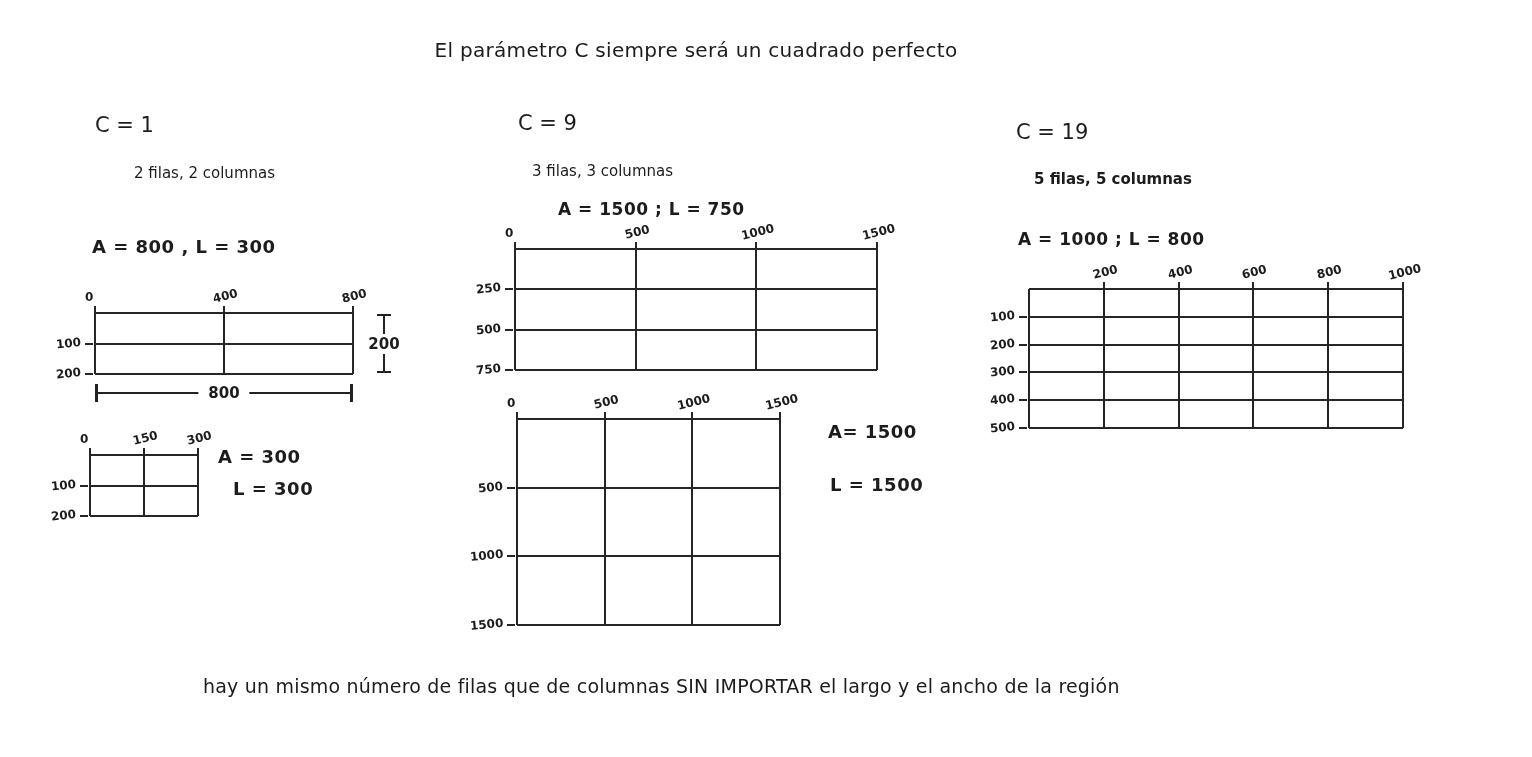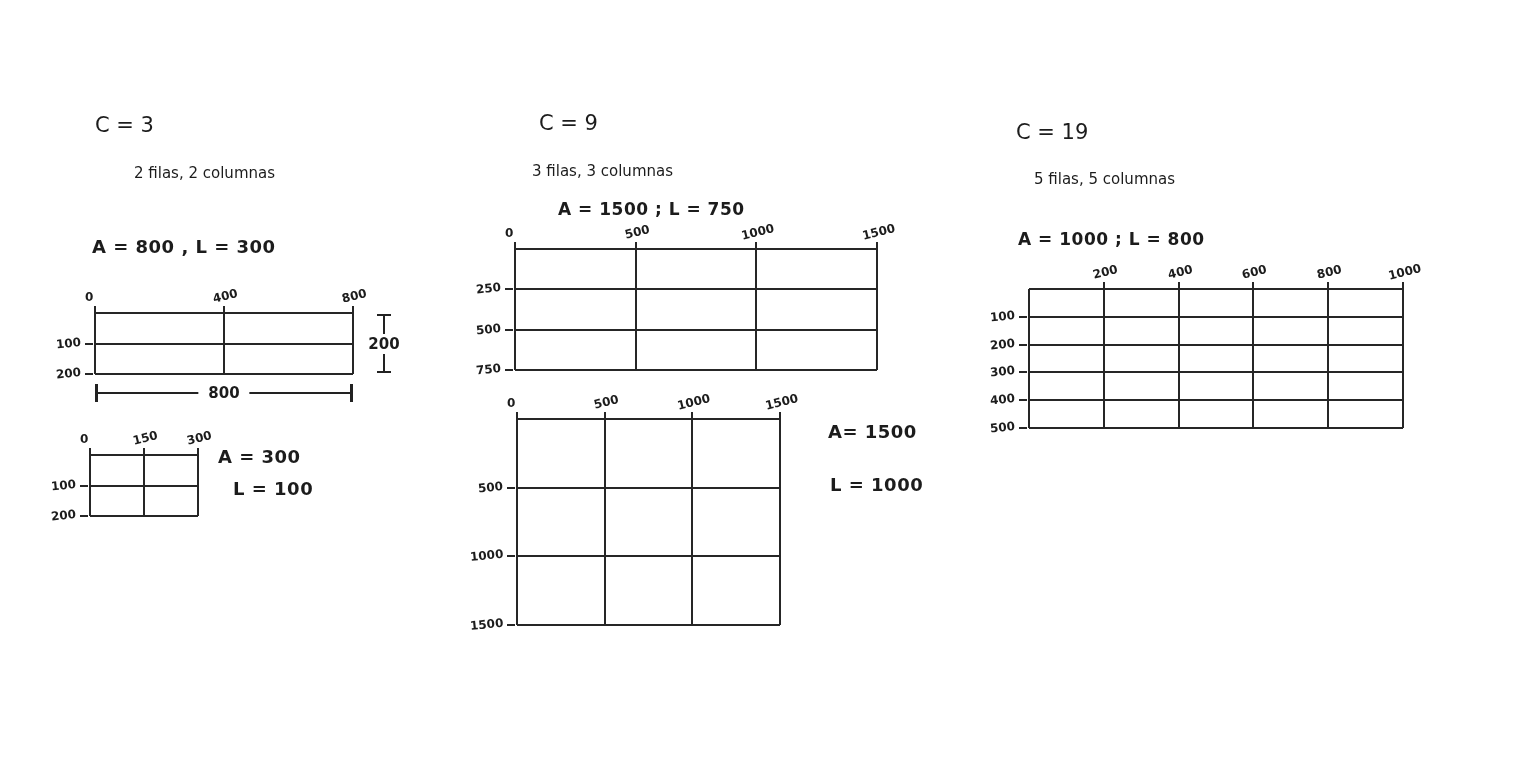--- a/index.html
+++ b/index.html
@@ -16,26 +16,26 @@
 
   
   .title    { left: 0; top: 38px; width: 1392px; text-align: center; font-size: 20px; letter-spacing: .3px; }
   .c-label  { font-size: 21px; }
   .sub      { font-size: 15px; text-align: right; }
   .params   { font-size: 17px; font-weight: bold; letter-spacing: .5px; }
   .note     { font-size: 18px; font-weight: bold; letter-spacing: .5px; }
   .footer   { font-size: 19px; letter-spacing: .2px; }
 
   #c4-label  { left: 95px;   top: 113px; }
-  #c9-label  { left: 518px;  top: 111px; margin-left: 21px; }
+  #c9-label  { left: 518px;  top: 111px; }
   #c25-label { left: 1016px; top: 120px; }
 
   #c4-sub  { left: 134px;  top: 164px; }
   #c9-sub  { left: 532px;  top: 162px; }
-  #c25-sub { left: 1034px; top: 170px; }
+  #c25-sub { left: 1034px; top: 170px; font-weight: bold; }
 
   #c4-params  { left: 92px;   top: 236px; font-size: 18px; }
   #c9-params  { left: 558px;  top: 199px; }
   #c25-params { left: 1018px; top: 229px; }
 
   #note-a300  { left: 218px; top: 446px; }
   #note-l200  { left: 233px; top: 478px; }
   #note-a1500 { left: 828px; top: 421px; }
   #note-l1500 { left: 830px; top: 474px; }
 
@@ -73,22 +73,23 @@
                 display: flex; flex-direction: column; align-items: center; }
   .dim-cap    { width: 14px; height: 2px; background: #222; flex: 0 0 auto; }
   .dim-stem   { width: 2px; flex: 1 1 auto; background: #222; }
   .dim-rlabel { font-size: 15px; font-weight: bold; padding: 1px 0; flex: 0 0 auto; }
 </style>
 </head>
 <body>
 
 <div class="canvas">
 
-
-  <div class="abs c-label" id="c4-label">C = 3</div>
+  <div class="abs title">El parámetro C siempre será un cuadrado perfecto</div>
+
+  <div class="abs c-label" id="c4-label">C = 1</div>
   <div class="abs sub" id="c4-sub">2 filas, 2 columnas</div>
   <div class="abs params" id="c4-params">A = 800 ,   L = 300</div>
   <div class="grid" id="grid0">
       <div class="vline" style="left: 0%;"></div>
       <div class="vline" style="left: 50%;"></div>
       <div class="vline" style="left: 100%;"></div>
       <div class="hline" style="top: 0%;"></div>
       <div class="hline" style="top: 50%;"></div>
       <div class="hline" style="top: 100%;"></div>
       <div class="ticktop" style="left: 0%;"></div>
@@ -127,21 +128,21 @@
       <div class="ticktop" style="left: 50%;"></div>
       <div class="tlabel" style="left: 50%; transform: translate(-45%, -115%) rotate(-14deg);">150</div>
       <div class="ticktop" style="left: 100%;"></div>
       <div class="tlabel" style="left: 100%; transform: translate(-45%, -115%) rotate(-14deg);">300</div>
       <div class="tickleft" style="top: 50%;"></div>
       <div class="llabel" style="top: 50%;">100</div>
       <div class="tickleft" style="top: 100%;"></div>
       <div class="llabel" style="top: 100%;">200</div>
     </div>
   <div class="abs note" id="note-a300">A = 300</div>
-  <div class="abs note" id="note-l200">L = 100</div>
+  <div class="abs note" id="note-l200">L = 300</div>
 
   <div class="abs c-label" id="c9-label">C = 9</div>
   <div class="abs sub" id="c9-sub">3 filas, 3 columnas</div>
   <div class="abs params" id="c9-params">A = 1500 ;   L = 750</div>
   <div class="grid" id="grid2">
       <div class="vline" style="left: 0%;"></div>
       <div class="vline" style="left: 33.3333%;"></div>
       <div class="vline" style="left: 66.6667%;"></div>
       <div class="vline" style="left: 100%;"></div>
       <div class="hline" style="top: 0%;"></div>
@@ -181,21 +182,21 @@
       <div class="ticktop" style="left: 100%;"></div>
       <div class="tlabel" style="left: 100%; transform: translate(-45%, -115%) rotate(-14deg);">1500</div>
       <div class="tickleft" style="top: 33.3333%;"></div>
       <div class="llabel" style="top: 33.3333%;">500</div>
       <div class="tickleft" style="top: 66.6667%;"></div>
       <div class="llabel" style="top: 66.6667%;">1000</div>
       <div class="tickleft" style="top: 100%;"></div>
       <div class="llabel" style="top: 100%;">1500</div>
     </div>
   <div class="abs note" id="note-a1500">A= 1500</div>
-  <div class="abs note" id="note-l1500">L = 1000</div>
+  <div class="abs note" id="note-l1500">L = 1500</div>
 
   <div class="abs c-label" id="c25-label">C = 19</div>
   <div class="abs sub" id="c25-sub">5 filas, 5 columnas</div>
   <div class="abs params" id="c25-params">A = 1000  ;   L = 800</div>
   <div class="grid" id="grid4">
       <div class="vline" style="left: 0%;"></div>
       <div class="vline" style="left: 20%;"></div>
       <div class="vline" style="left: 40%;"></div>
       <div class="vline" style="left: 60%;"></div>
       <div class="vline" style="left: 80%;"></div>
@@ -221,14 +222,15 @@
       <div class="tickleft" style="top: 40%;"></div>
       <div class="llabel" style="top: 40%;">200</div>
       <div class="tickleft" style="top: 60%;"></div>
       <div class="llabel" style="top: 60%;">300</div>
       <div class="tickleft" style="top: 80%;"></div>
       <div class="llabel" style="top: 80%;">400</div>
       <div class="tickleft" style="top: 100%;"></div>
       <div class="llabel" style="top: 100%;">500</div>
     </div>
 
+  <div class="abs footer" id="footer2">hay un mismo número de filas que de columnas SIN IMPORTAR el largo y el ancho de la región</div>
 
 </div>
 
 </body></html>

